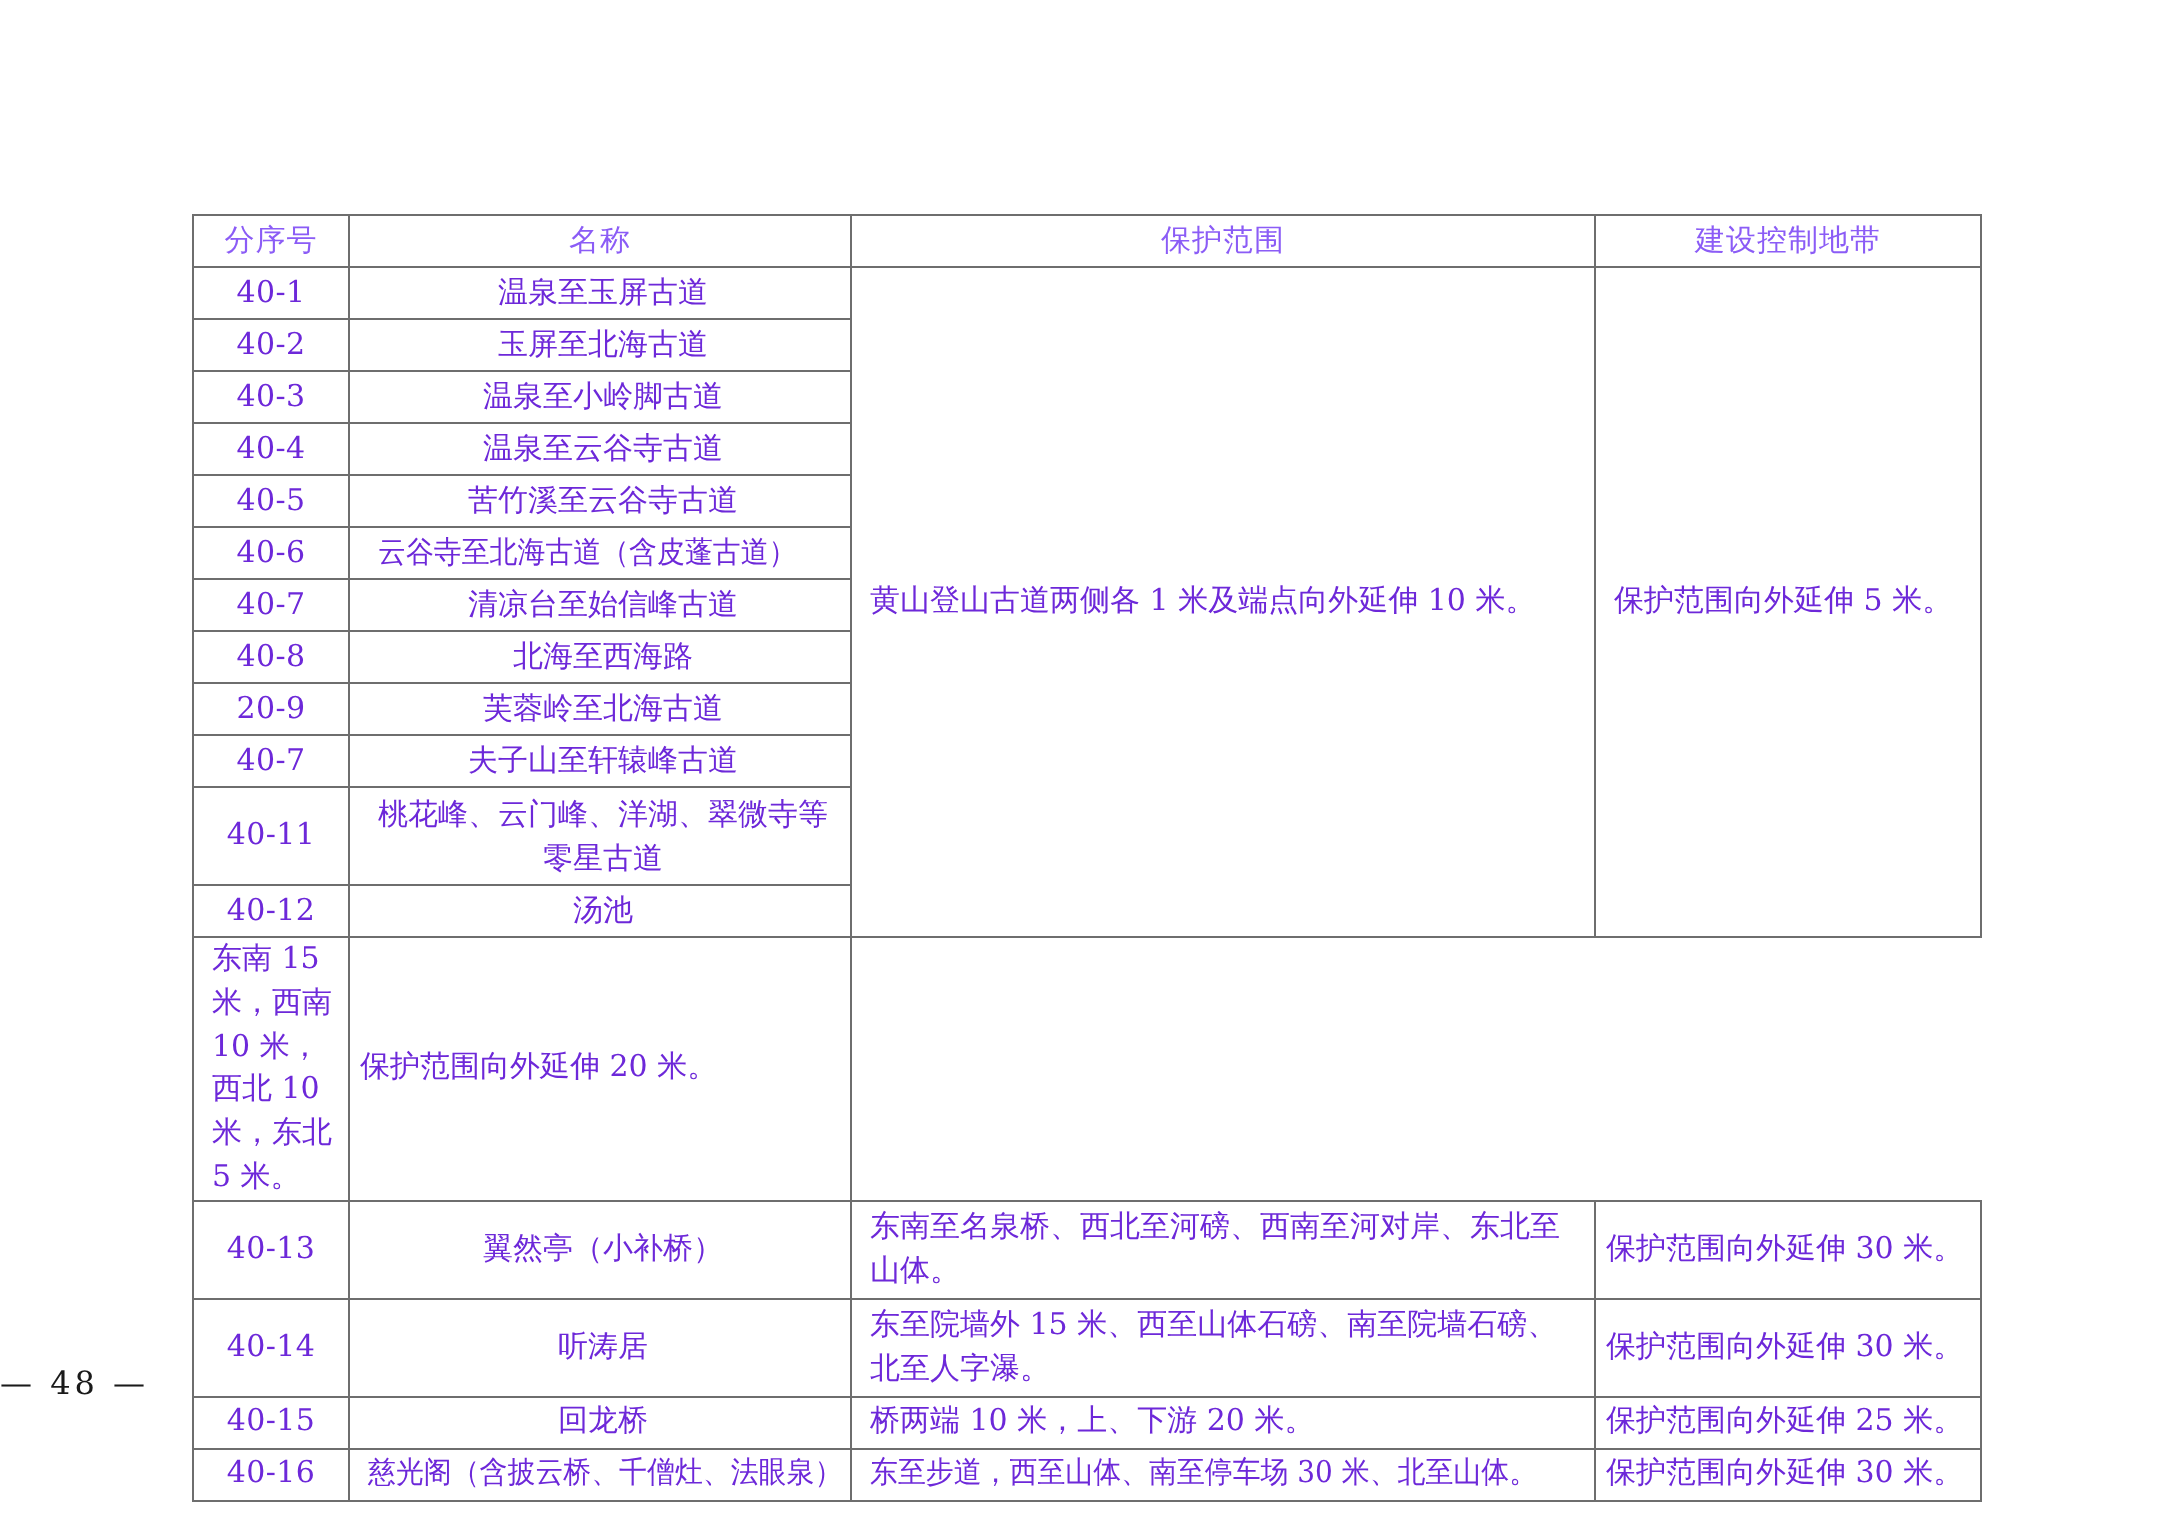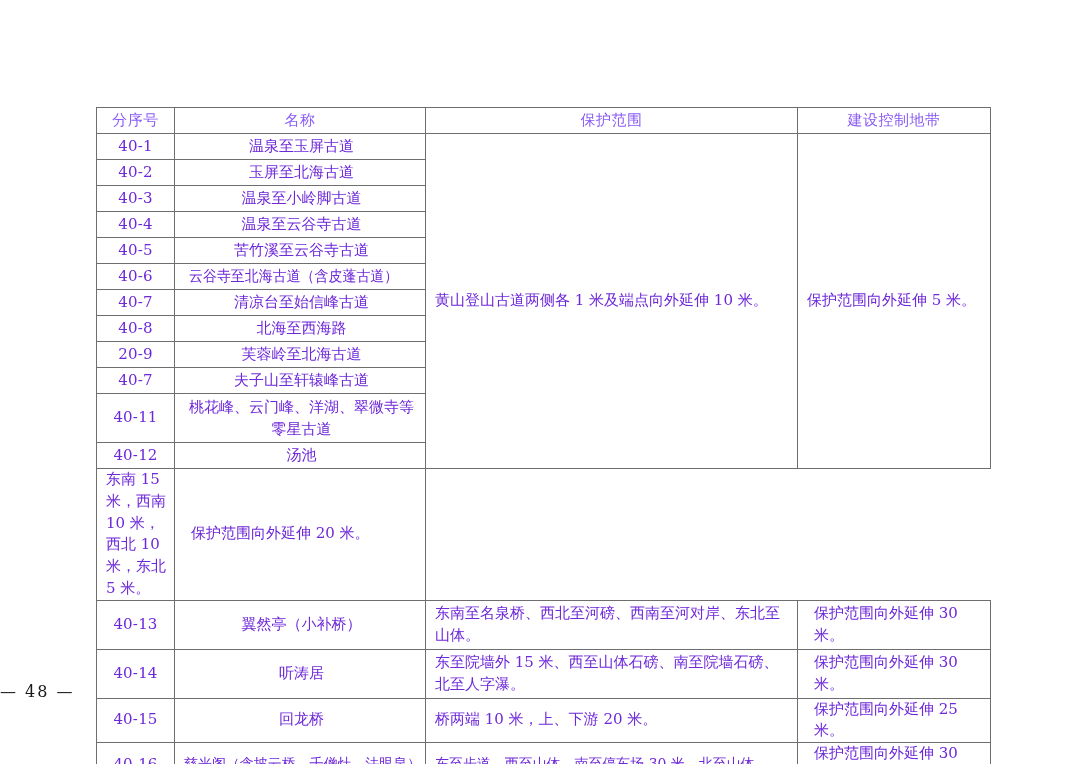--- a/index.html
+++ b/index.html
@@ -70,21 +70,21 @@
   td.c-name {
     text-align: center;
     padding-left: 9px;
   }
   td.c-scope {
     text-align: left;
     padding-left: 9px;
   }
   td.c-ctrl {
     text-align: left;
-    padding-left: 16px;
+    padding-left: 5px;
   }
   tr.r1 td { height: 25px; }
   tr.r2 td { height: 48px; }
 
   td.merged-scope,
   td.merged-ctrl {
     text-align: left;
     padding-left: 9px;
     vertical-align: middle;
   }

